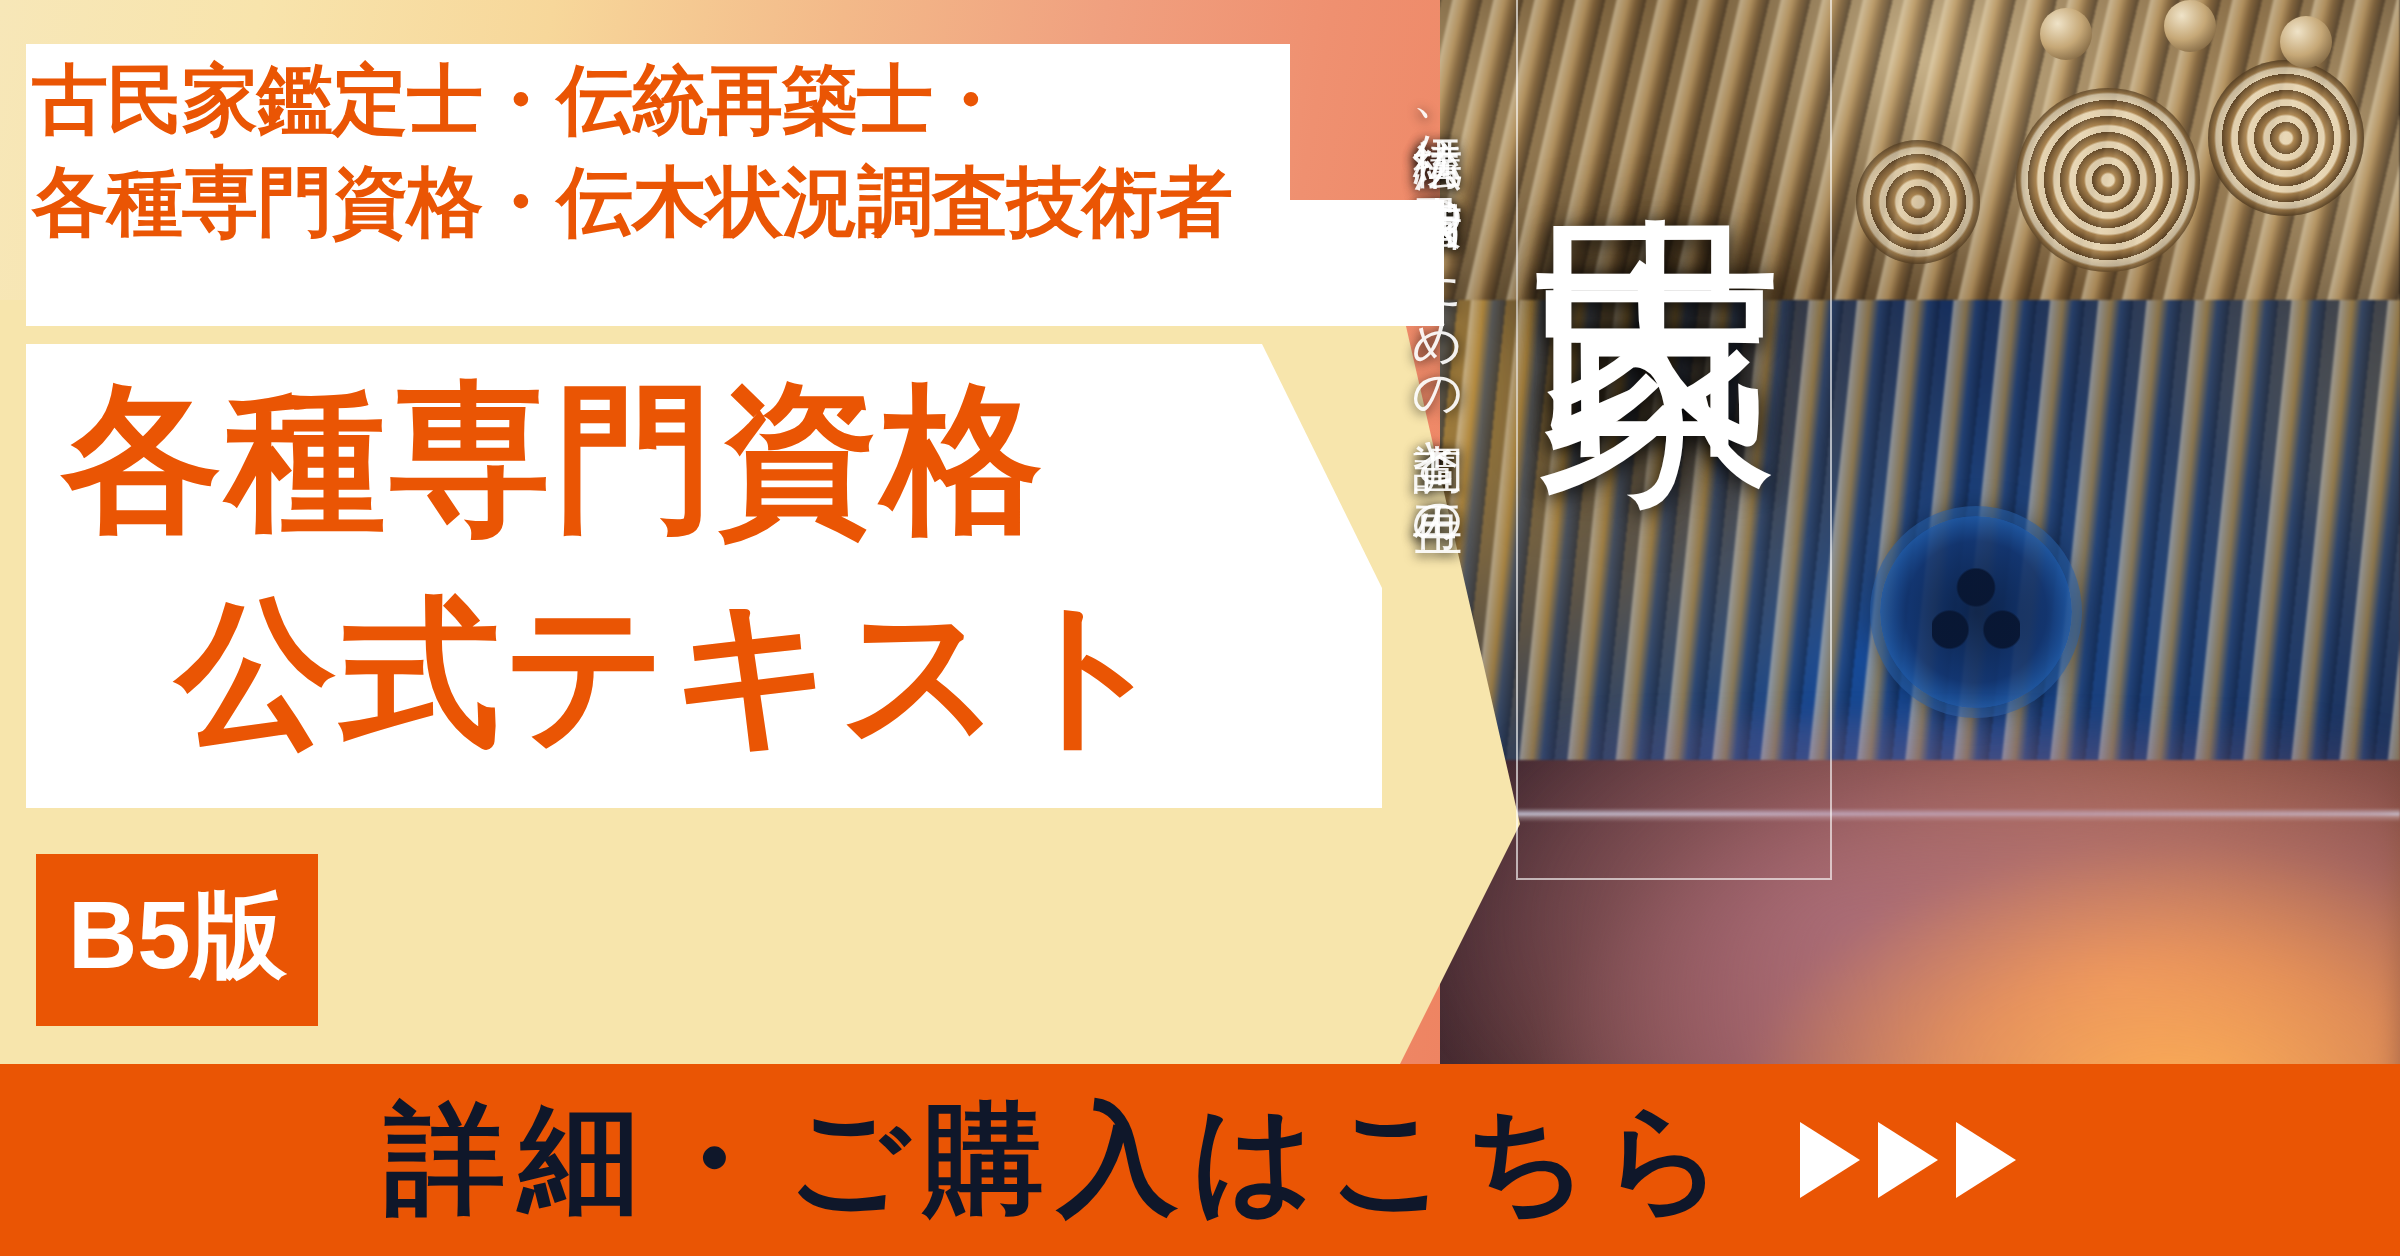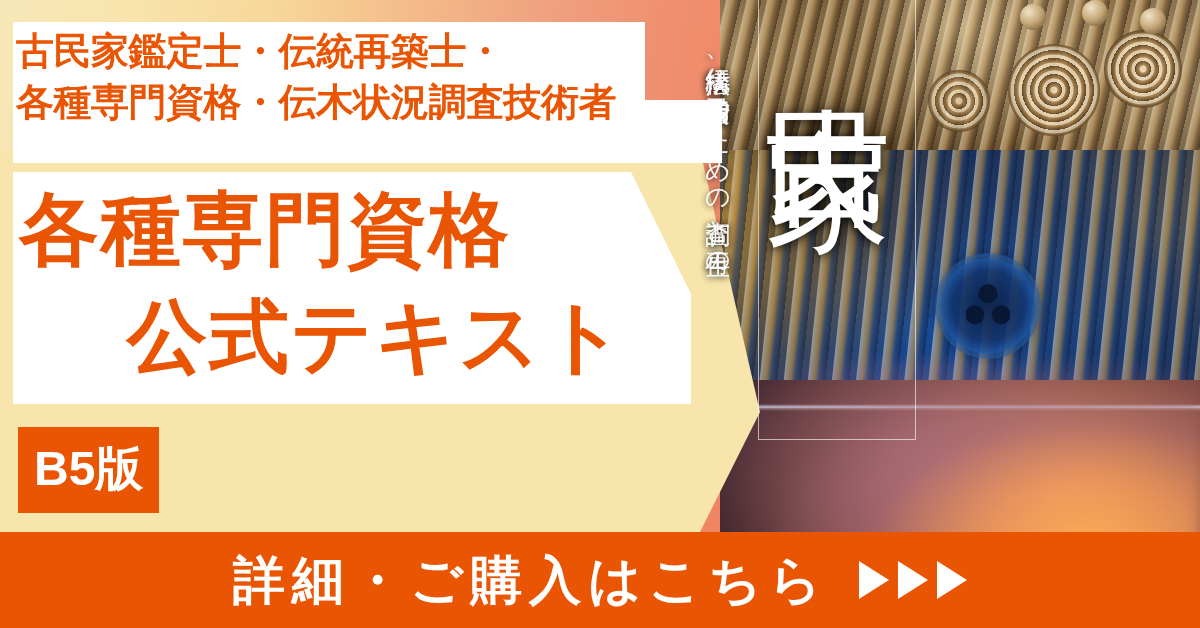--- a/index.html
+++ b/index.html
@@ -209,22 +209,22 @@
   }
   .title-line{
     color:#ea5504;
     font-size:80px;
     font-weight:700;
     line-height:1.34;
     letter-spacing:2px;
     white-space:nowrap;
     display:block;
   }
-  .title-line.l1{ padding-left:6px; }
-  .title-line.l2{ padding-left:114px; }
+  .title-line.l1{ padding-left:18px; }
+  .title-line.l2{ padding-left:75px; }
 
   
   .price-row{
     position:absolute;
     left:18px; top:427px;
     display:flex;
     align-items:center;
     gap:32px;
   }
   .badge{
@@ -252,22 +252,22 @@
     left:0; top:532px;
     width:1200px; height:96px;
     background:#ea5504;
     display:flex;
     align-items:center;
     justify-content:center;
     gap:26px;
     cursor:pointer;
   }
   .cta-text{
-    color:#ffffff;
-    font-size:52px;
+    color:#0f172a;
+    font-size:60px;
     font-weight:700;
     letter-spacing:7px;
     line-height:1;
     white-space:nowrap;
   }
   .cta-arrows{
     display:flex;
     align-items:center;
     gap:9px;
     margin-left:4px;

